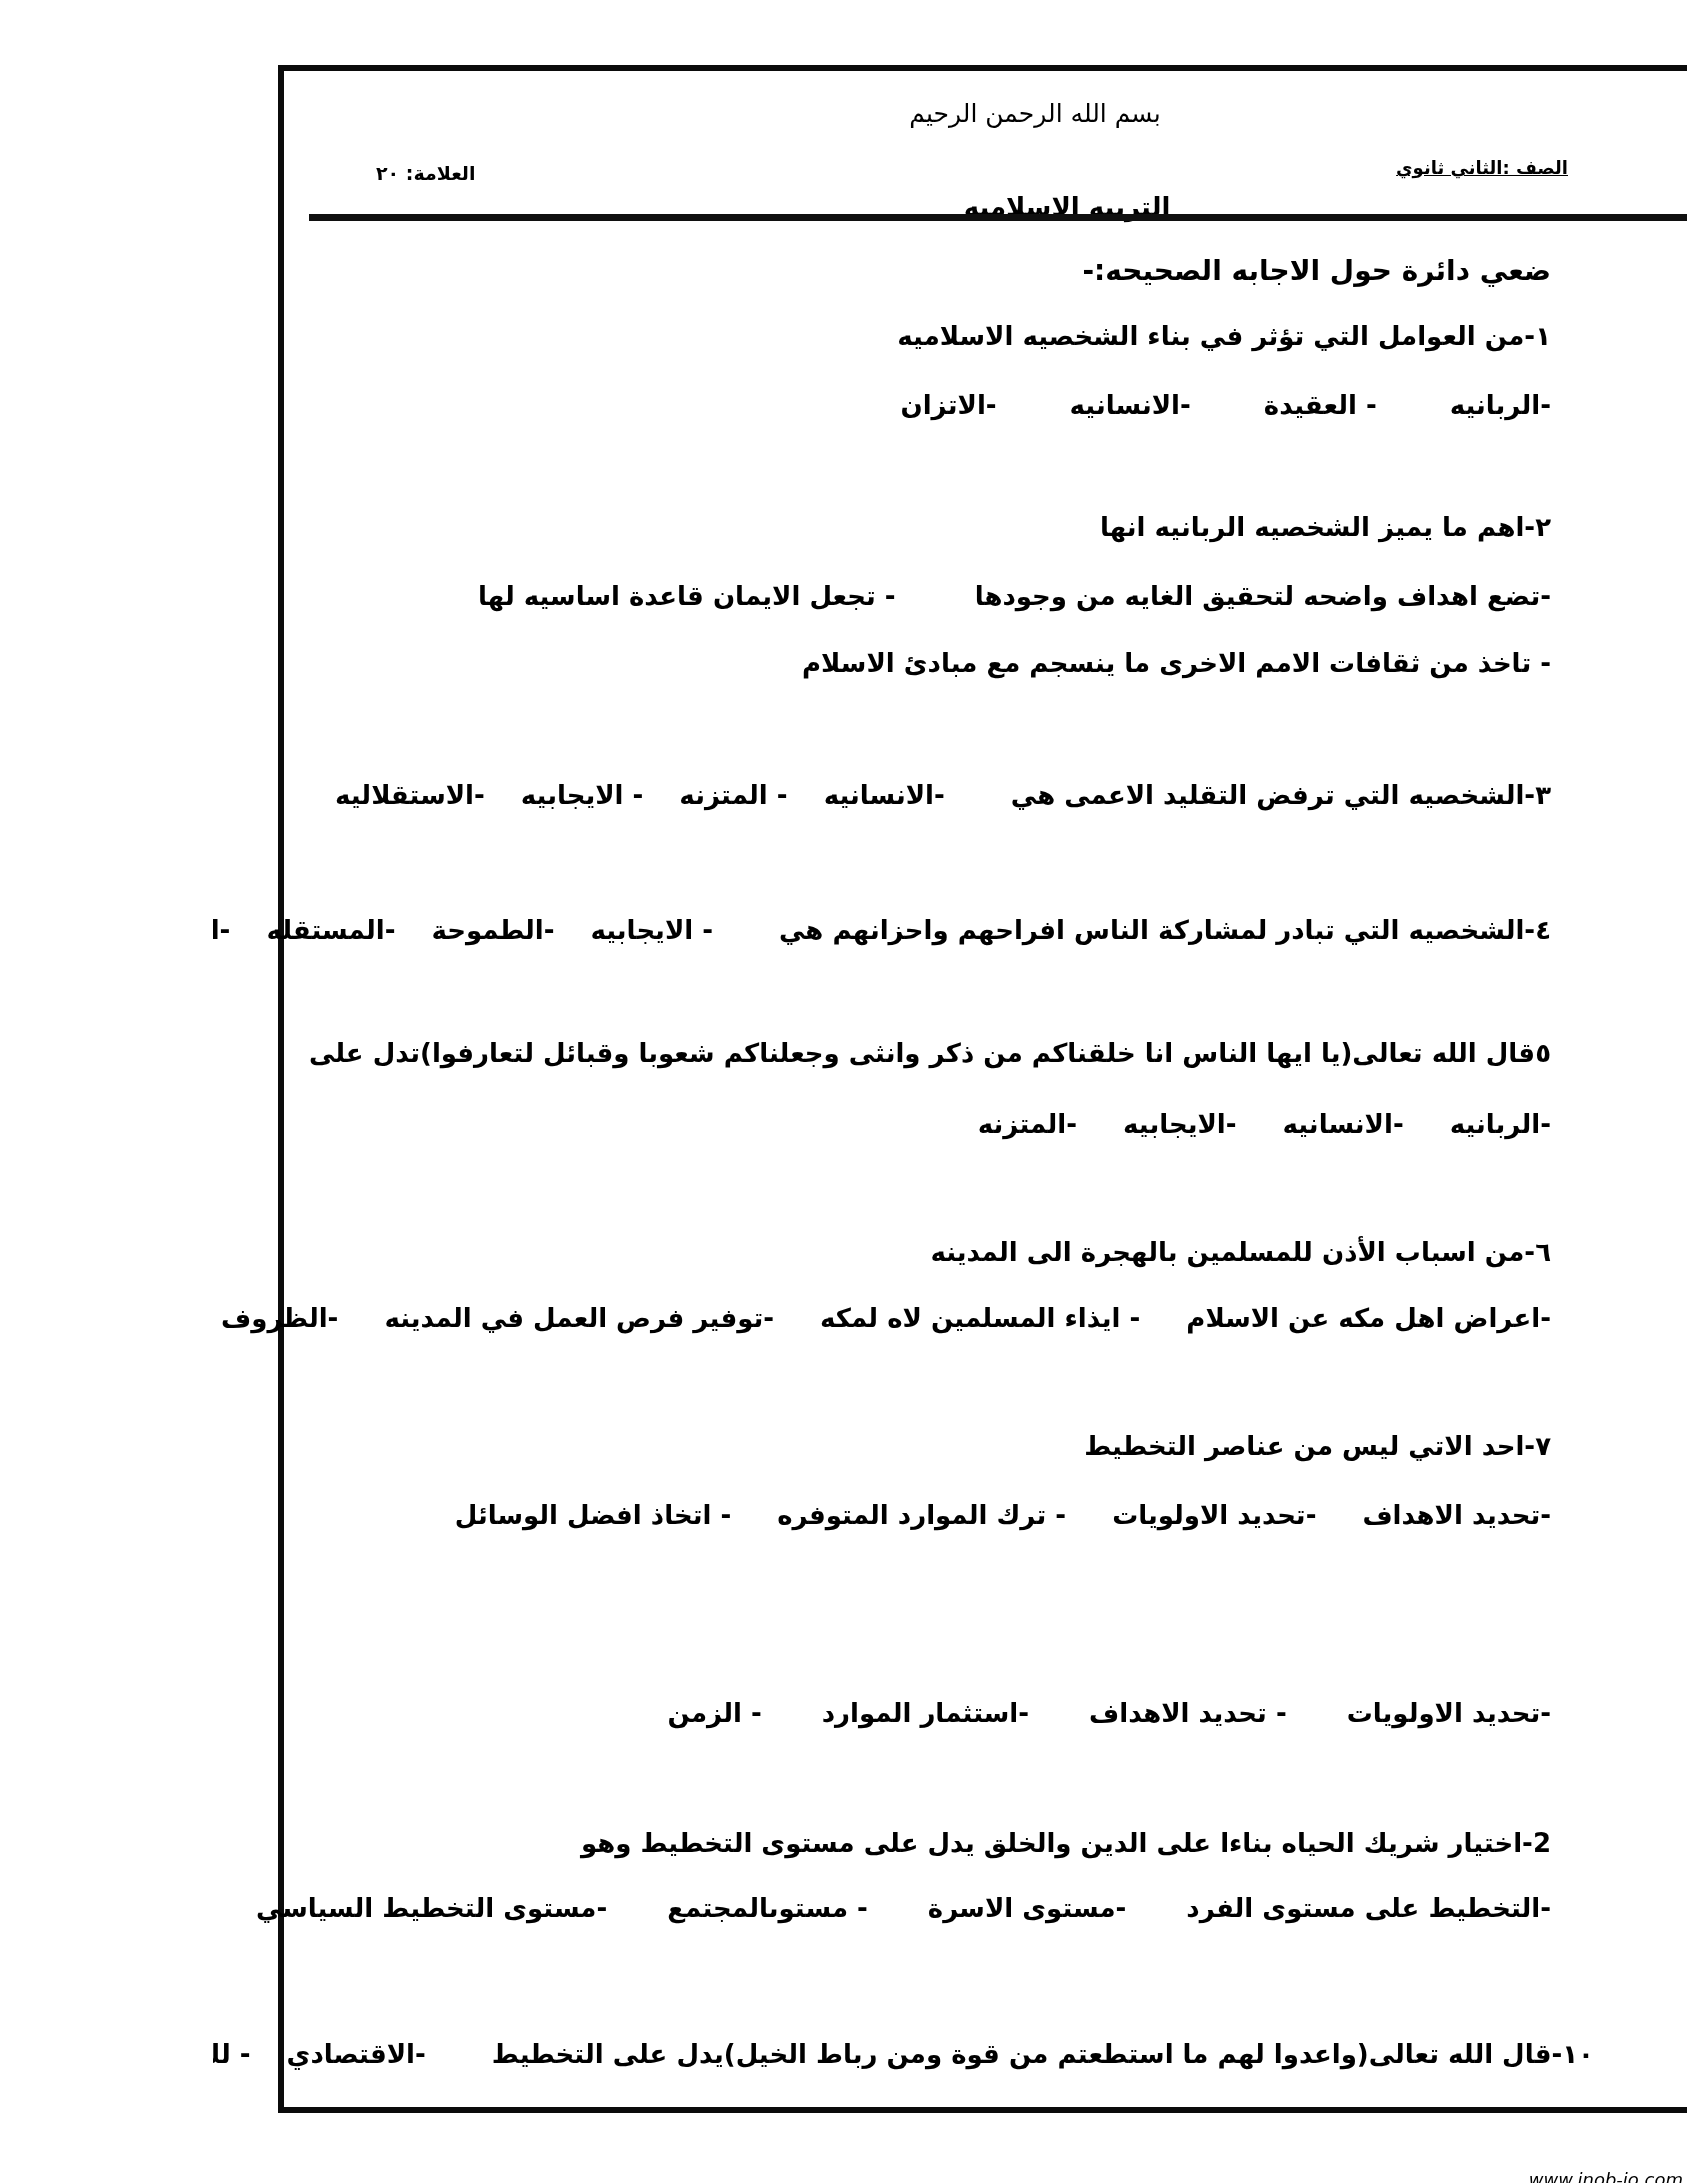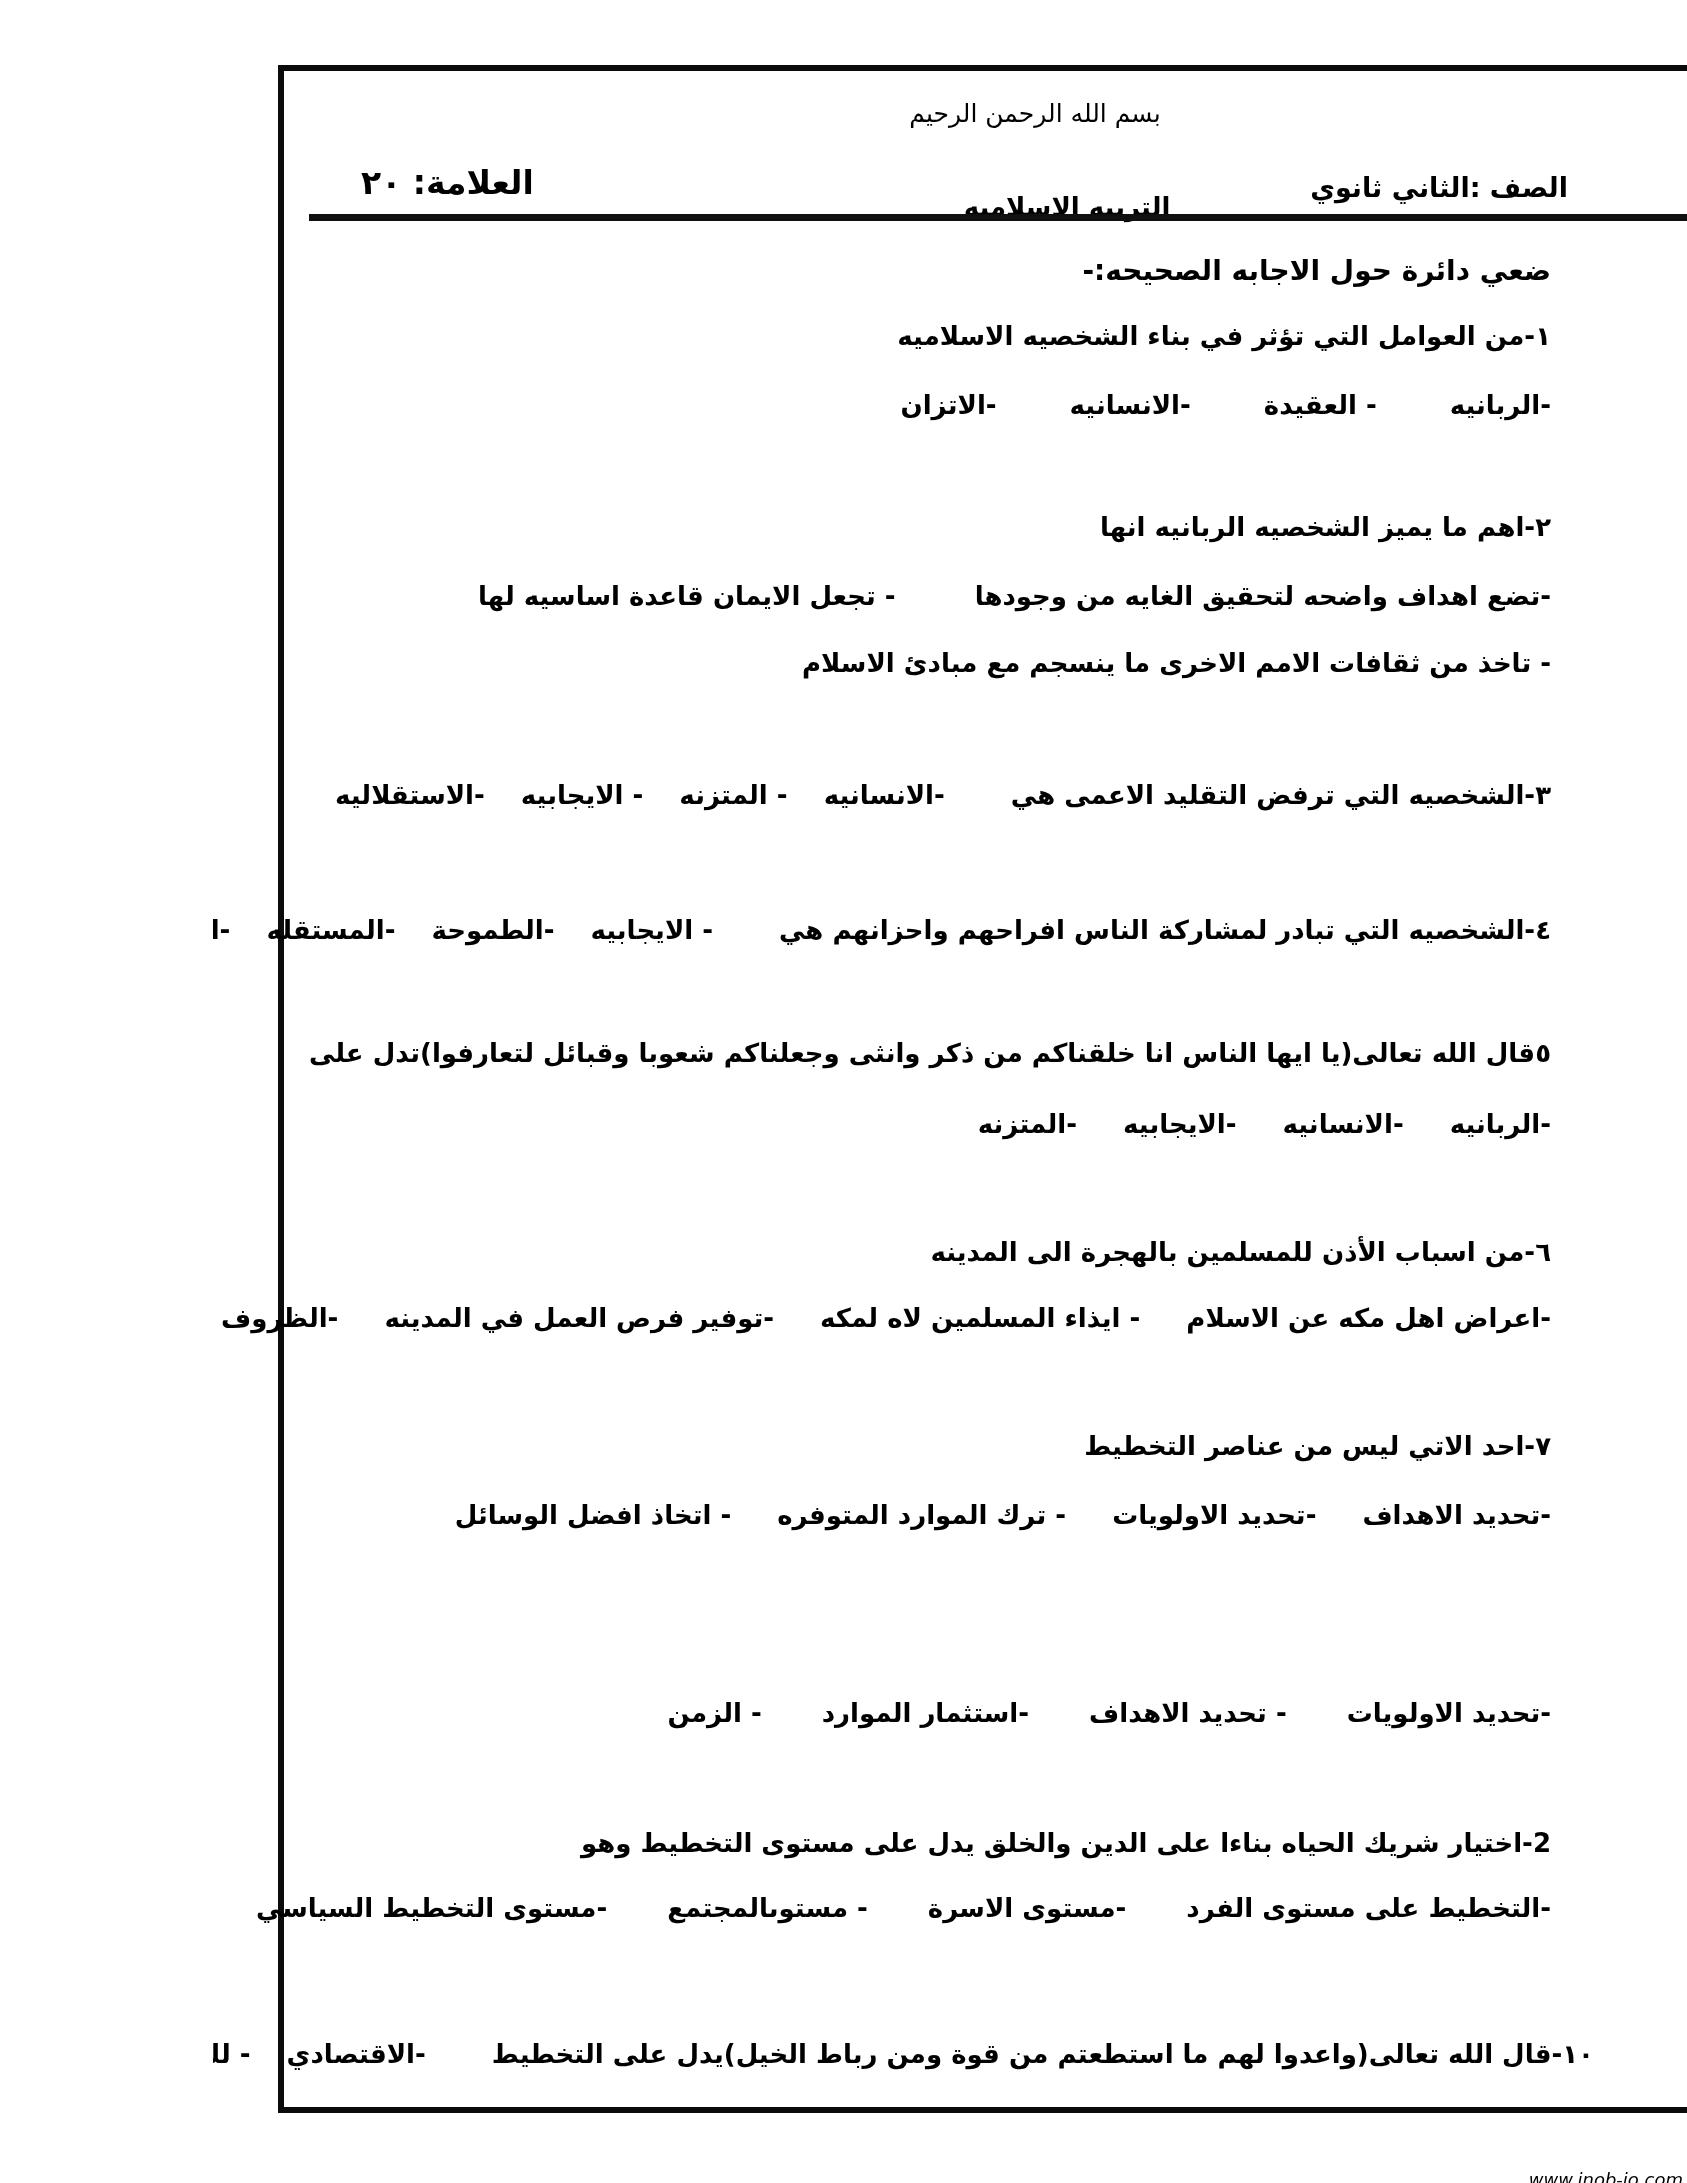--- a/index.html
+++ b/index.html
@@ -33,23 +33,23 @@
   }
   .basmala {
     position:absolute;
     top:99px; left:822px;
     transform:translateX(-50%);
     direction:rtl;
     font-weight:normal;
     font-size:25px;
     white-space:nowrap;
   }
-  .grade   { top:171px; right:119px; font-size:27px; }
+  .grade   { top:157px; right:119px; font-size:18px;text-decoration:underline; }
   .subject { top:167px; left:854px; transform:translateX(-50%); font-size:26px;margin-top:24px; }
-  .mark    { top:162px; left:148px;  font-size:33px; }
+  .mark    { top:162px; left:163px;  font-size:19px; }
   .instruction { top:253px; right:136px; font-size:28px; }
   .rline { right:136px; }
   .row { display:flex; flex-direction:row; align-items:baseline; }
   .gap55  { column-gap:36px; }
   .gap70  { column-gap:46px; }
   .gap90  { column-gap:60px; }
   .gap110 { column-gap:73px; }
   .gap120 { column-gap:79px; }
   .qt { margin-left:30px; }
   .q10 { right:93px; top:2038px; }

